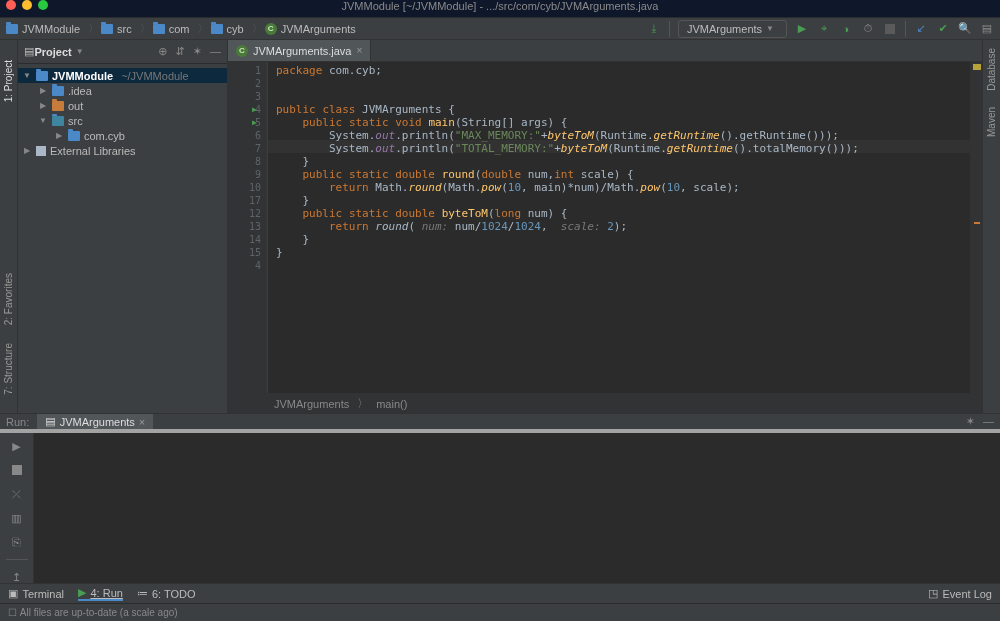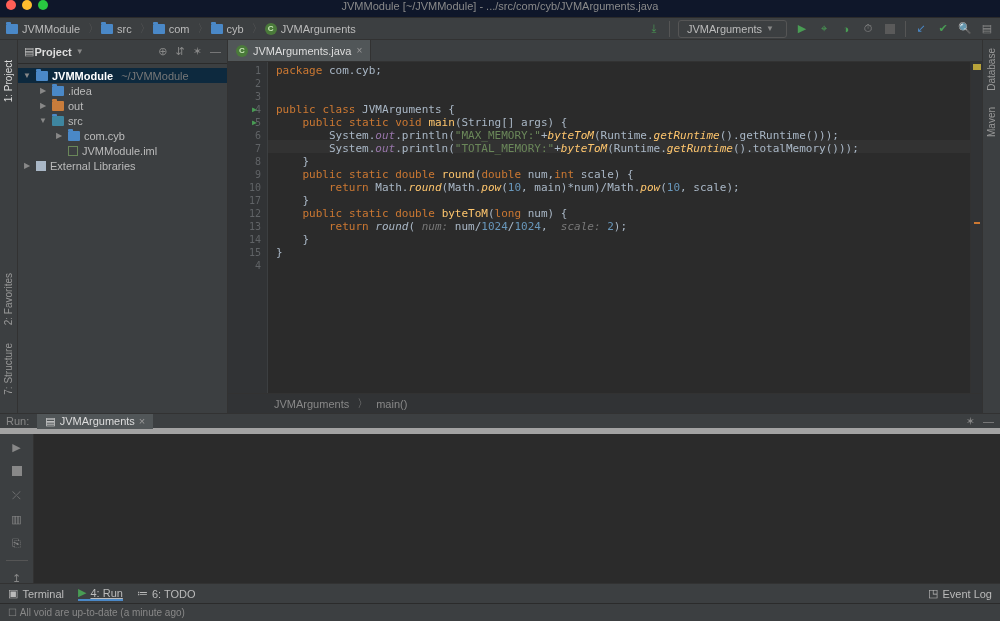--- a/index.html
+++ b/index.html
@@ -102,21 +102,21 @@
   .right-gutter .mk{position:absolute;right:2px;width:6px;height:2px;background:#cc7832;}
 
   .crumbbar{height:20px;border-top:1px solid #323232;background:#313335;display:flex;align-items:center;padding-left:46px;color:#888;font-size:11px;gap:8px;}
 
   
   .right-tabbar{width:18px;background:#3c3f41;border-left:1px solid #323232;display:flex;flex-direction:column;align-items:center;padding-top:8px;}
   .right-tabbar .vtab{margin-bottom:16px;}
 
   
   .run-pane{height:170px;background:#2b2b2b;border-top:1px solid #323232;display:flex;flex-direction:column;}
-  .run-header{height:20px;background:#3c3f41;display:flex;align-items:center;padding:0 6px;color:#bbb;border-bottom:6px solid #a3a3a3;}
+  .run-header{height:20px;background:#3c3f41;display:flex;align-items:center;padding:0 6px;color:#bbb;border-bottom:4px solid #a3a3a3;}
   .run-header .lbl{color:#888;margin-right:8px;}
   .run-header .tab{background:#515658;padding:1px 8px;display:flex;align-items:center;gap:4px;color:#ddd;}
   .run-header .right{margin-left:auto;display:flex;gap:8px;color:#888;}
   .run-body{flex:1;display:flex;}
   .run-toolbar{width:34px;background:#3c3f41;border-right:1px solid #323232;display:flex;flex-direction:column;align-items:center;padding-top:4px;gap:6px;}
   .run-toolbar .tbtn{width:18px;height:18px;display:flex;align-items:center;justify-content:center;color:#888;font-size:11px;}
   .run-toolbar .sep{width:22px;height:1px;background:#555;margin:2px 0;}
   .run-console{flex:1;background:#2b2b2b;}
 
   
@@ -230,25 +230,20 @@
       </div>
       <div class="node" style="padding-left:20px">
         <span class="arrow">▼</span>
         <span class="folder-icon" style="background:#3e86a0"></span>
         <span class="lbl">src</span>
       </div>
       <div class="node" style="padding-left:36px">
         <span class="arrow">▶</span>
         <span class="folder-icon"></span>
         <span class="lbl">com.cyb</span>
-      </div>
-      <div class="node" style="padding-left:36px">
-        <span class="arrow"> </span>
-        <span class="iml-icon"></span>
-        <span class="lbl">JVMModule.iml</span>
       </div>
       <div class="node" style="padding-left:4px">
         <span class="arrow">▶</span>
         <span class="lib-icon"></span>
         <span class="lbl">External Libraries</span>
       </div>
     </div>
   </div>
 
   <div class="editor-col">
@@ -392,21 +387,21 @@
     <span>6: TODO</span>
   </span>
   <span class="right bt">
     <span>◳</span>
     <span>Event Log</span>
   </span>
 </div>
 
 <div class="statusbar">
   <span>☐</span>&nbsp;
-  <span>All void are up-to-date (a minute ago)</span>
+  <span>All files are up-to-date (a scale ago)</span>
   <span class="right">
     <span>7:24</span>
     <span>LF</span>
     <span>UTF-8</span>
     <span>4 spaces</span>
     <span class="lock">🔓</span>
     <span>☻</span>
   </span>
 </div>
 

